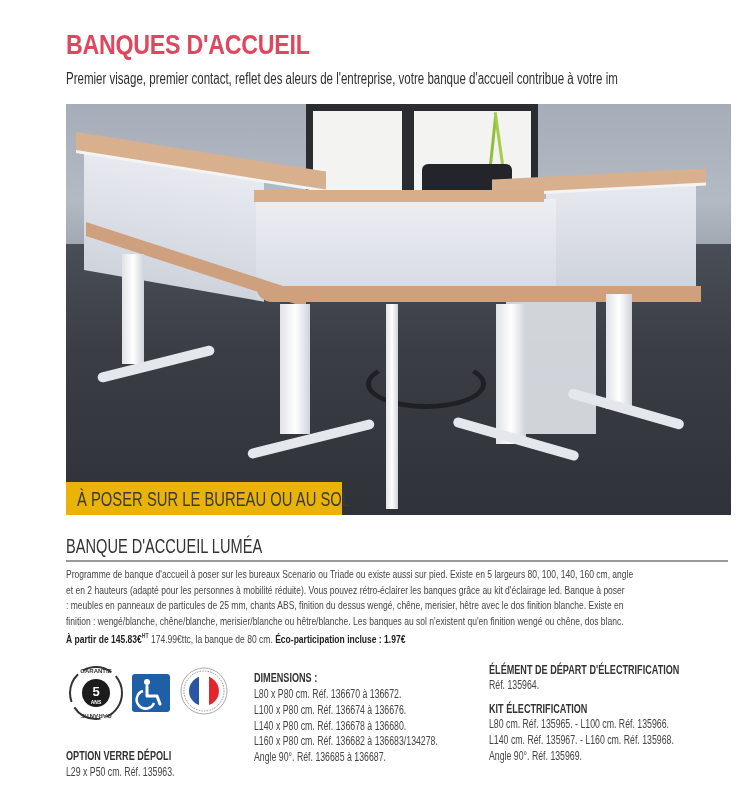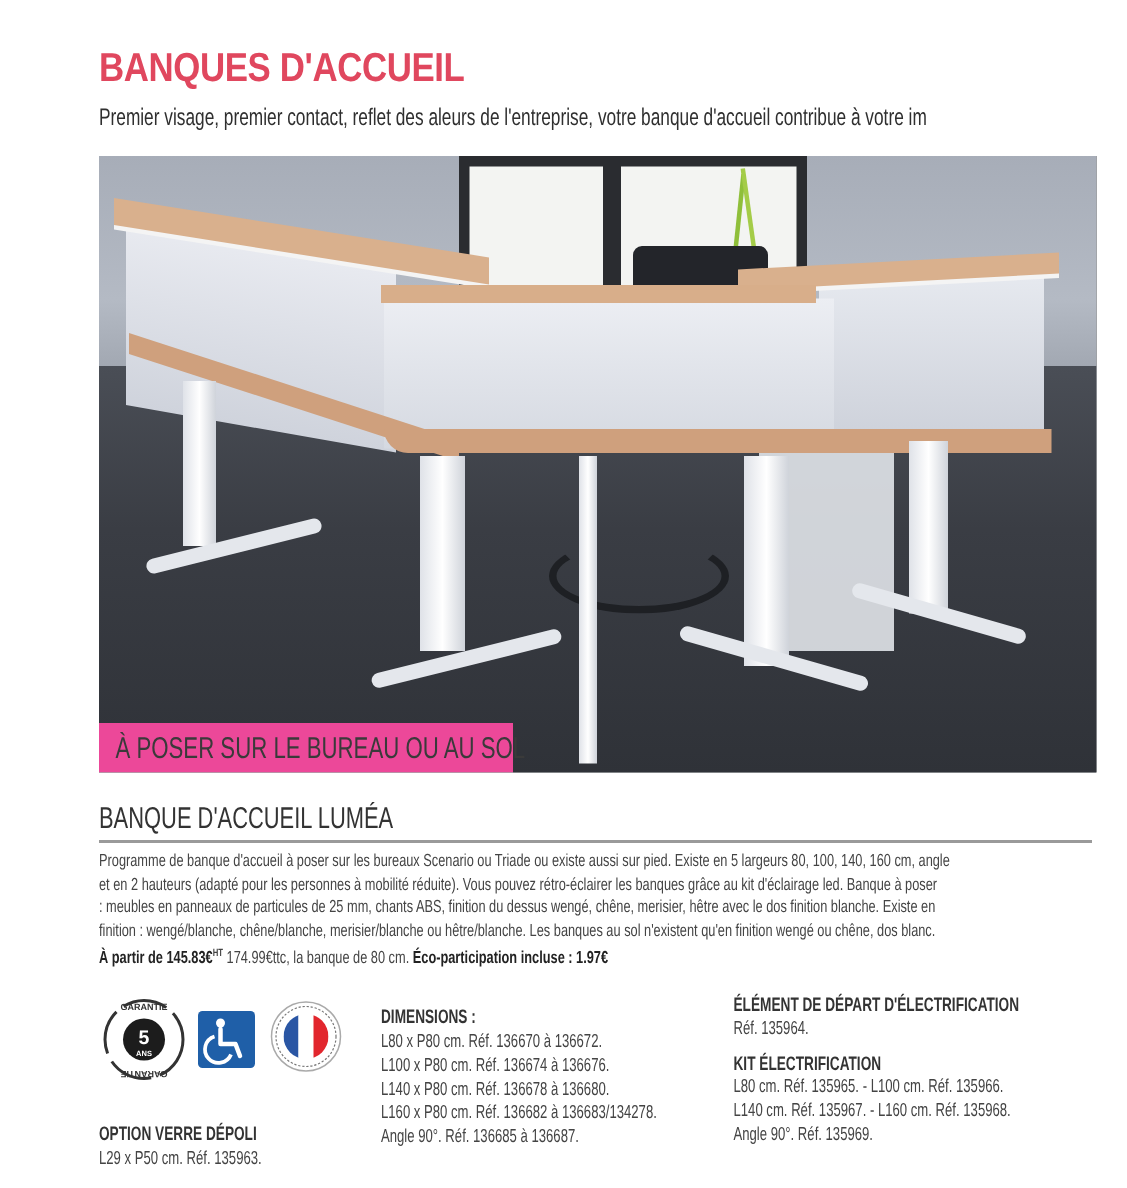--- a/index.html
+++ b/index.html
@@ -53,21 +53,21 @@
     .photo .foot { position: absolute; height: 10px; background: #e4e7ec; border-radius: 6px; }
     .photo .foot1 { left: 30px; top: 255px; width: 120px; transform: rotate(-14deg); }
     .photo .foot2 { left: 180px; top: 330px; width: 130px; transform: rotate(-14deg); }
     .photo .foot3 { left: 385px; top: 330px; width: 130px; transform: rotate(16deg); }
     .photo .foot4 { left: 500px; top: 300px; width: 120px; transform: rotate(16deg); }
     .photo .base { position: absolute; left: 300px; top: 255px; width: 110px; height: 40px; border-radius: 50%; border: 5px solid #1e2024; border-top-color: transparent; }
     .photo .modesty { position: absolute; left: 440px; top: 190px; width: 90px; height: 140px; background: rgba(235,238,243,0.85); }
 
     .photo-label {
       position: absolute; left: 0; top: 378px; width: 276px; height: 33px;
-      background: #ec4899; box-shadow: 0 2px 0 #cfd0d3;
+      background: #eab308; box-shadow: 0 2px 0 #cfd0d3;
     }
     .photo-label span {
       position: absolute; left: 11px; top: 6px;
       font-family: "Liberation Sans", sans-serif; font-size: 20px; color: #3a3a3a;
       transform: scaleX(0.74); transform-origin: left top; white-space: nowrap;
     }
 
     
     .product-title {
       position: absolute; left: 66px; top: 535px;

